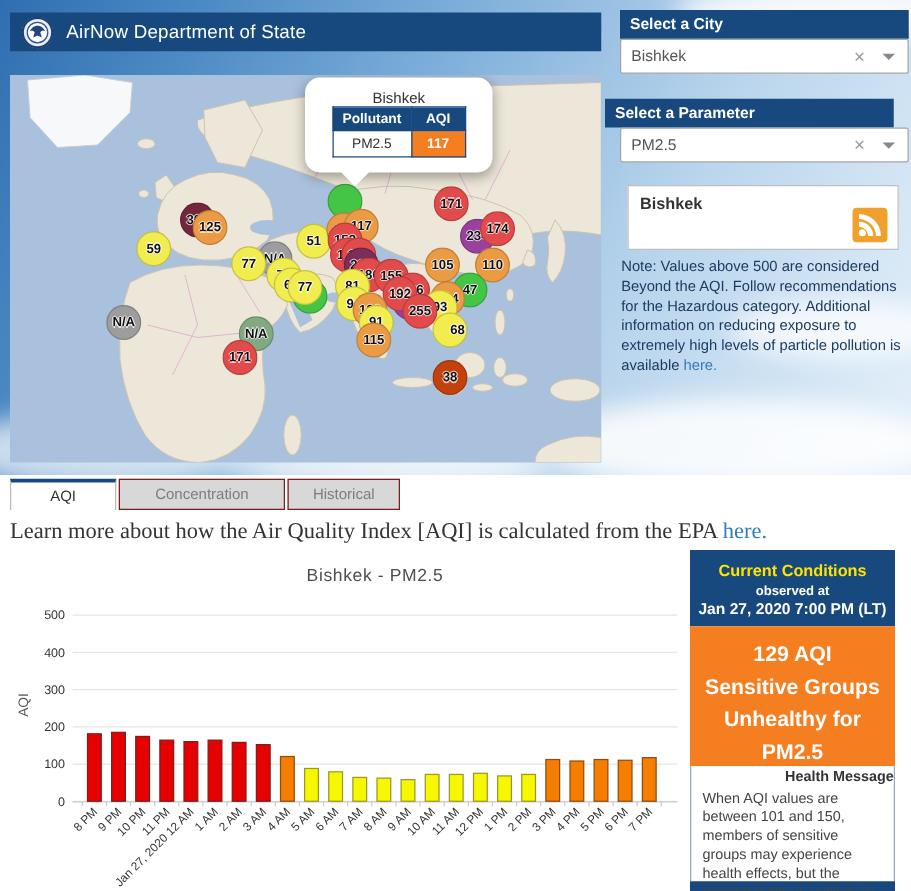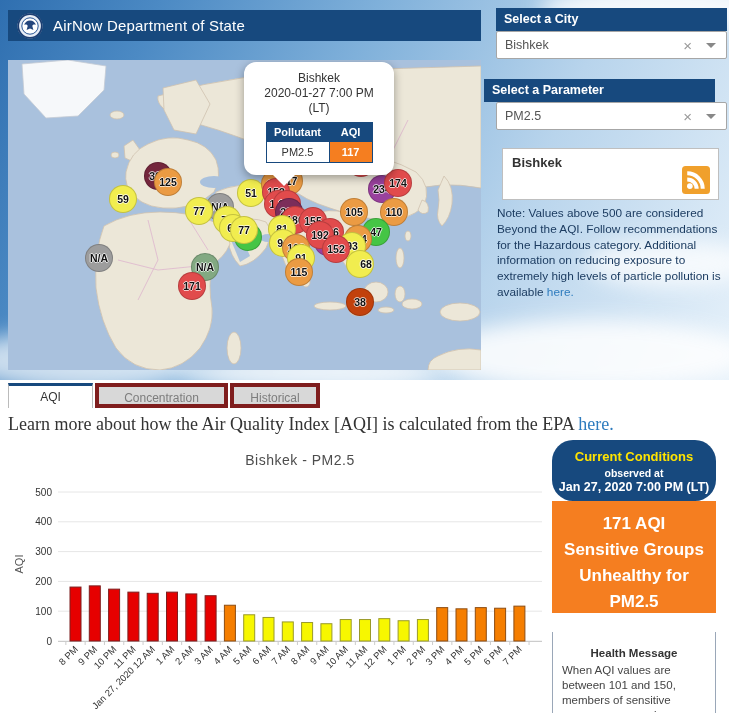--- a/index.html
+++ b/index.html
@@ -41,37 +41,37 @@
   .selBox .clr{color:#999;font-size:15px;margin-right:14px;cursor:pointer;}
   .selBox .chv{width:0;height:0;border:5px solid transparent;border-top-color:#888;margin:5px 10px 0 0;}
   .rssBox{left:502px;top:148px;width:217px;height:52px;background:#fff;border:1px solid #bfbfbf;box-sizing:border-box;}
   .rssBox .rtitle{position:absolute;left:9px;top:6px;font-size:13px;font-weight:bold;color:#333;}
   .rssBox .ricon{position:absolute;right:7px;bottom:5px;}
   .note{left:497px;top:206px;width:228px;font-size:11.8px;line-height:1.34;color:#1c3c61;}
   a.lnk{color:#2f7cbe;text-decoration:none;}
   
   .tab{top:383px;height:25px;box-sizing:border-box;text-align:center;font-size:12px;line-height:22px;}
   .tab.active{background:#fff;color:#333;border:1px solid #bbb;border-top:3px solid #17497e;border-bottom:none;}
-  .tab.inactive{background:#d8d8d8;color:#7d7d7d;border:4px solid #7f1d1d;}
+  .tab.inactive{background:#d8d8d8;color:#7d7d7d;border:1px solid #7f1d1d;}
   .learn{left:8px;top:414px;font-size:18px;color:#333;font-family:Liberation Serif, serif;}
   
   .chart{left:8px;top:440px;width:544px;height:273px;background:#fff;}
   .chart .ctitle{position:absolute;left:50px;top:12px;width:484px;text-align:center;
                  font-size:14px;color:#4d4d4d;letter-spacing:.5px;}
   .chart .ylab{position:absolute;left:2px;top:118px;font-size:11px;color:#555;transform:rotate(-90deg);}
   
   .cc{left:552px;top:440px;width:164px;height:273px;}
-  .cc-head{background:#17497e;height:61px;text-align:center;box-sizing:border-box;padding-top:9px;border-radius:21px;}
+  .cc-head{background:#17497e;height:61px;text-align:center;box-sizing:border-box;padding-top:9px;}
   .cc-head .t1{color:#ffe400;font-size:13px;font-weight:bold;}
   .cc-head .t2{color:#fff;font-size:10.5px;font-weight:bold;margin-top:3px;}
   .cc-head .t3{color:#fff;font-size:12.5px;font-weight:bold;margin-top:1px;}
   .cc-aqi{background:#f57e20;height:112px;text-align:center;box-sizing:border-box;padding-top:10px;}
   .cc-aqi div{color:#fff;font-size:17px;font-weight:bold;line-height:26px;}
   .cc-health{background:#fff;height:92px;border-left:1px solid #9aa7b8;border-right:1px solid #9aa7b8;box-sizing:border-box;}
-  .cc-health .ht{font-size:11.5px;font-weight:bold;color:#333;text-align:center;padding-top:15px;margin-top:19px;}
+  .cc-health .ht{font-size:11.5px;font-weight:bold;color:#333;text-align:right;padding-top:3px;}
   .cc-health .hp{font-size:11.5px;color:#444;line-height:15px;padding:4px 9px 0 9px;}
   .cc-foot{background:#17497e;height:8px;}
 </style>
 </head>
 <body>
 
 <div class="abs sky">
   <div class="cloud" style="left:540px;top:-14px;width:240px;height:46px;"></div>
   <div class="cloud" style="left:430px;top:320px;width:320px;height:70px;"></div>
   <div class="cloud" style="left:-40px;top:330px;width:240px;height:60px;opacity:.7;"></div>
@@ -165,33 +165,32 @@
       <div class="marker" style="left: 308px; top: 158px; background: rgb(225, 75, 76);">226</div>
       <div class="marker" style="left: 298px; top: 161px; background: rgb(225, 75, 76);">192</div>
       <div class="marker" style="left: 339px; top: 89px; background: rgb(225, 75, 76);">171</div>
       <div class="marker" style="left: 360px; top: 115px; background: rgb(153, 65, 157);">234</div>
       <div class="marker" style="left: 376px; top: 109px; background: rgb(225, 75, 76);">174</div>
       <div class="marker" style="left: 332px; top: 138px; background: rgb(235, 155, 67);">105</div>
       <div class="marker" style="left: 372px; top: 138px; background: rgb(235, 155, 67);">110</div>
       <div class="marker" style="left: 354px; top: 158px; background: rgb(69, 197, 69);">47</div>
       <div class="marker" style="left: 336px; top: 165px; background: rgb(235, 155, 67);">104</div>
       <div class="marker" style="left: 330px; top: 172px; background: rgb(241, 237, 79);">93</div>
-      <div class="marker" style="left: 314px; top: 175px; background: rgb(225, 75, 76);">152</div>
+      <div class="marker" style="left: 314px; top: 175px; background: rgb(225, 75, 76);">255</div>
       <div class="marker" style="left: 260px; top: 155px; background: rgb(241, 237, 79);">81</div>
       <div class="marker" style="left: 261px; top: 169px; background: rgb(241, 237, 79);">94</div>
       <div class="marker" style="left: 274px; top: 174px; background: rgb(235, 155, 67);">103</div>
       <div class="marker" style="left: 279px; top: 184px; background: rgb(241, 237, 79);">91</div>
       <div class="marker" style="left: 277px; top: 198px; background: rgb(235, 155, 67);">115</div>
       <div class="marker" style="left: 338px; top: 190px; background: rgb(241, 237, 79); padding-left: 12px;">68</div>
       <div class="marker" style="left: 338px; top: 228px; background: #c2410c; text-align: center;">38</div>
     </div>
 
   <div class="popup">
     <div class="pcity">Bishkek</div>
-    <div class="pdate">2020-01-27 7:00 PM (LT)</div>
     <table class="ptable">
       <tbody>
           <tr>
         <th class="c1">Pollutant</th>
         <th class="c2">AQI</th>
       </tr>
       <tr>
         <td class="pm">PM2.5</td>
         <td class="aqi">117</td>
       </tr>
@@ -325,21 +324,21 @@
     </svg>
 </div>
 
 <div class="abs cc">
   <div class="cc-head">
     <div class="t1">Current Conditions</div>
     <div class="t2">observed at</div>
     <div class="t3">Jan 27, 2020 7:00 PM (LT)</div>
   </div>
   <div class="cc-aqi">
-    <div>171 AQI</div>
+    <div>129 AQI</div>
     <div>Sensitive Groups</div>
     <div>Unhealthy for</div>
     <div>PM2.5</div>
   </div>
   <div class="cc-health">
     <div class="ht">Health Message</div>
     <div class="hp">When AQI values are between 101 and 150, members of sensitive groups may experience health effects, but the general public is unlikely to be affected.</div>
   </div>
   <div class="cc-foot"></div>
 </div>

